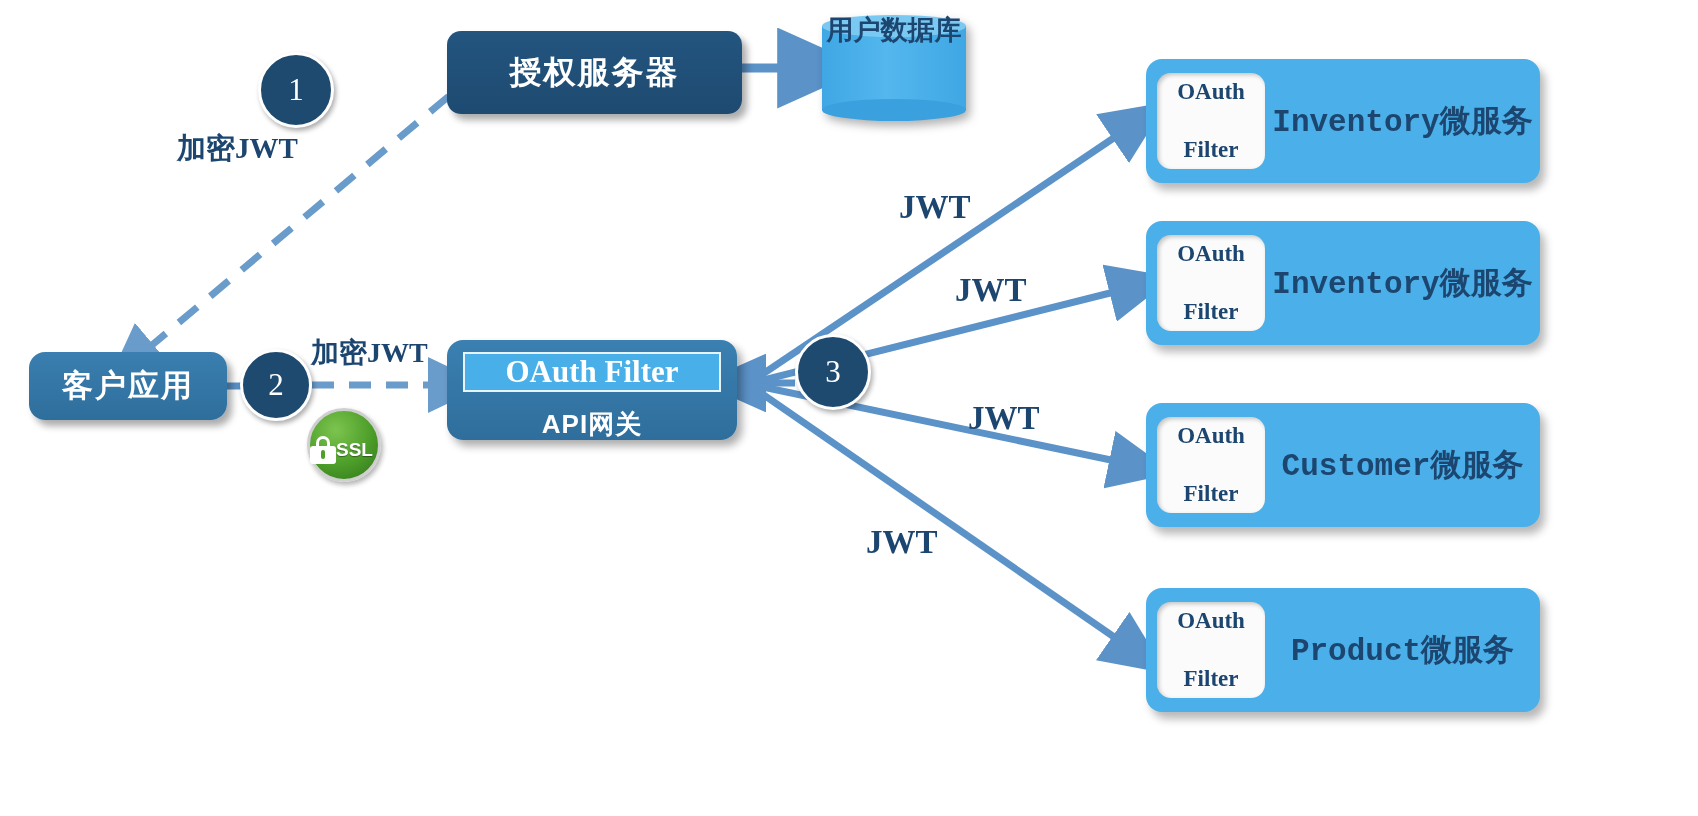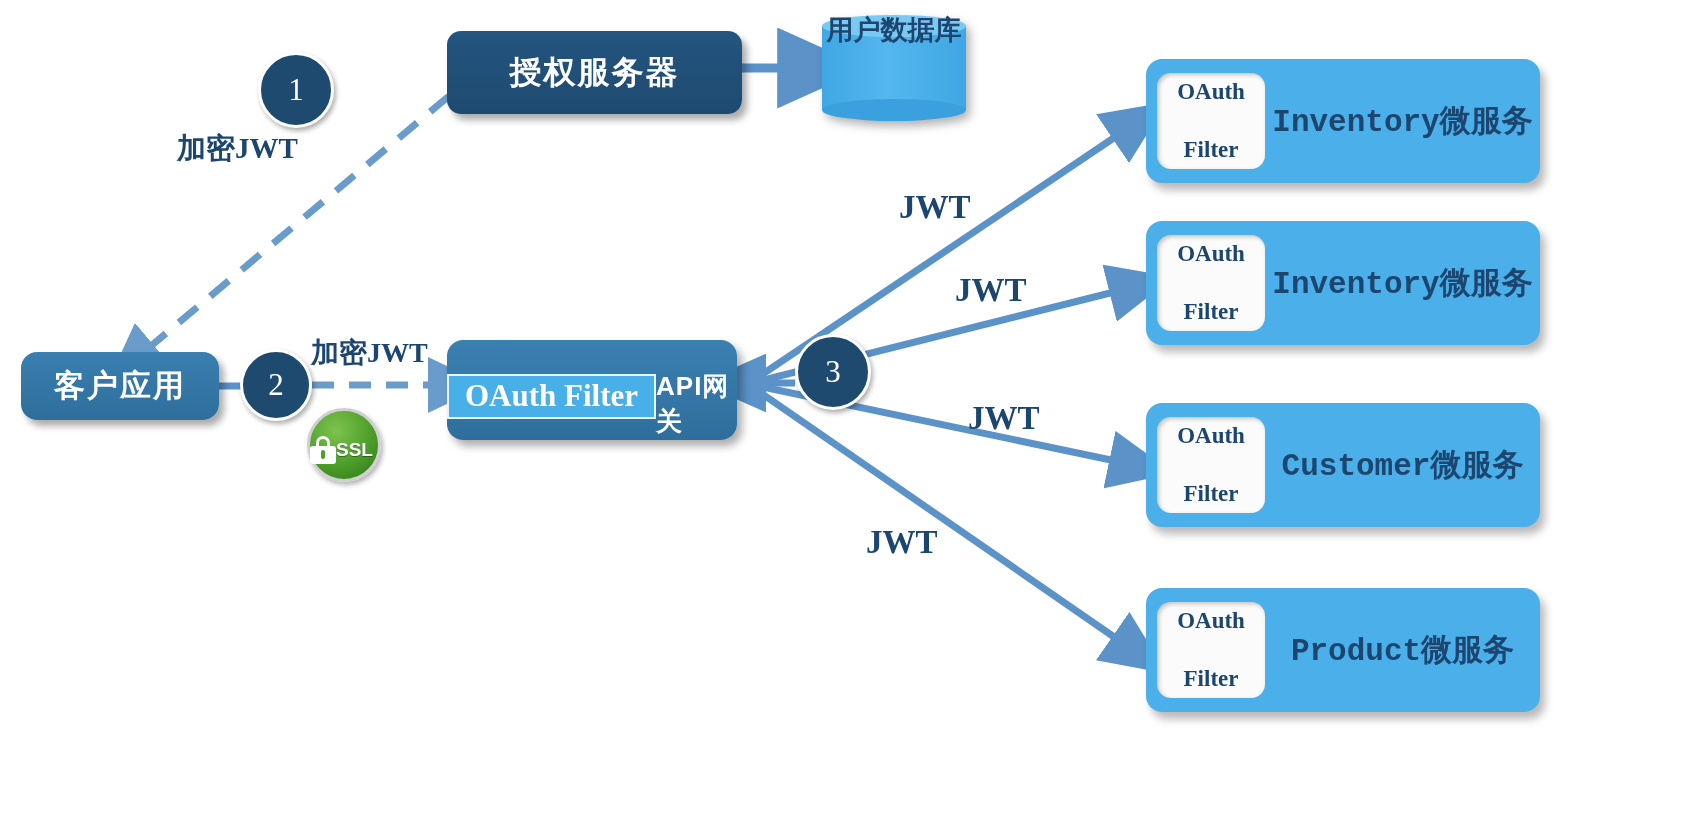--- a/index.html
+++ b/index.html
@@ -36,20 +36,21 @@
 
   .mid-box {
     background: linear-gradient(180deg,#3A7FB0 0%, #2E6E9C 100%);
     border-radius: 16px;
     box-shadow: 5px 6px 7px rgba(0,0,0,0.33);
     display: flex; align-items: center; justify-content: center;
     color: #ffffff;
     font-family: "Liberation Sans", "DejaVu Sans", sans-serif;
     font-weight: bold;
     letter-spacing: 2px;
+    margin-left: 8px;
   }
 
   
   .cylinder {
     position: absolute;
     filter: drop-shadow(4px 5px 5px rgba(0,0,0,0.3));
   }
   .cyl-body {
     position: absolute; left: 0; top: 11px;
     width: 100%; height: calc(100% - 22px);
@@ -78,21 +79,21 @@
     line-height: 1.12;
     z-index: 3;
     border-radius: 21px;
   }
 
   
   .gateway {
     background: linear-gradient(180deg,#3A80B1 0%, #2F6E9C 100%);
     border-radius: 16px;
     box-shadow: 5px 6px 8px rgba(0,0,0,0.33);
-    display: flex; flex-direction: row;
+    display: flex; flex-direction: column;
     align-items: center;
     padding-top: 12px;
   }
   .gateway-filter {
     width: 258px; height: 45px;
     background: #49AFE9;
     border: 2px solid #E8F4FC;
     display: flex; align-items: center; justify-content: center;
     color: #ffffff;
     font-family: "Liberation Serif", "DejaVu Serif", serif;

